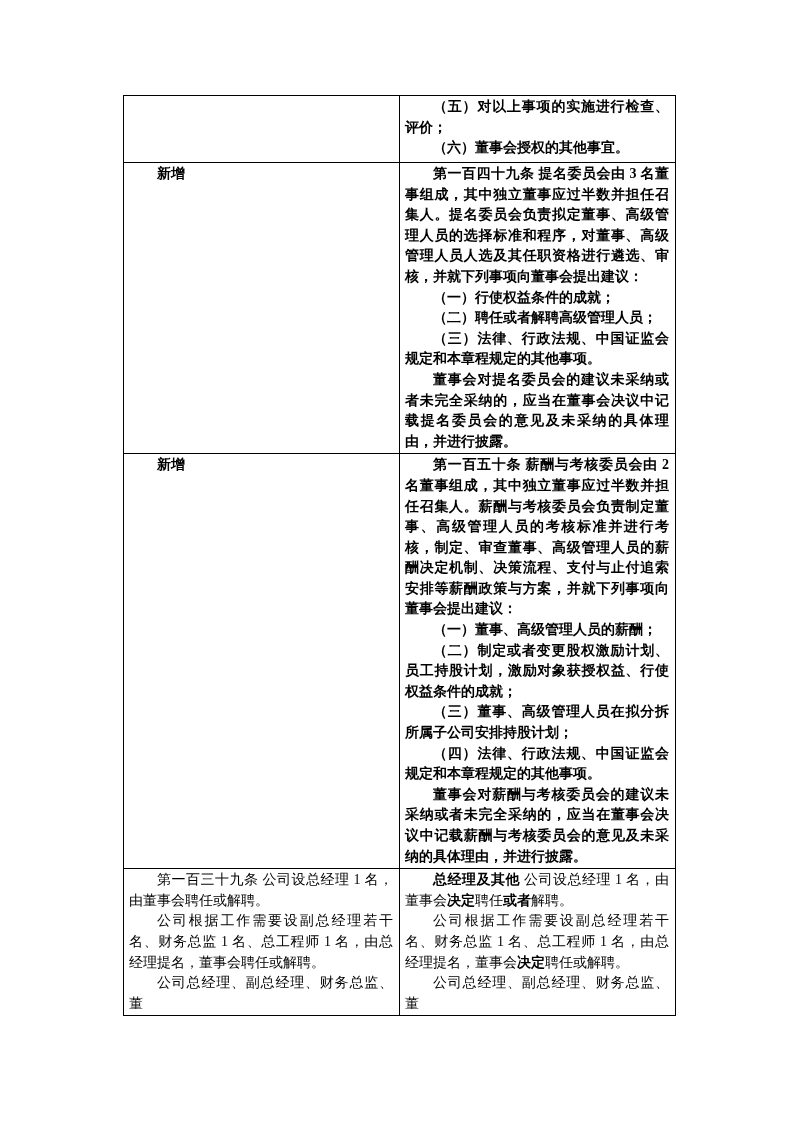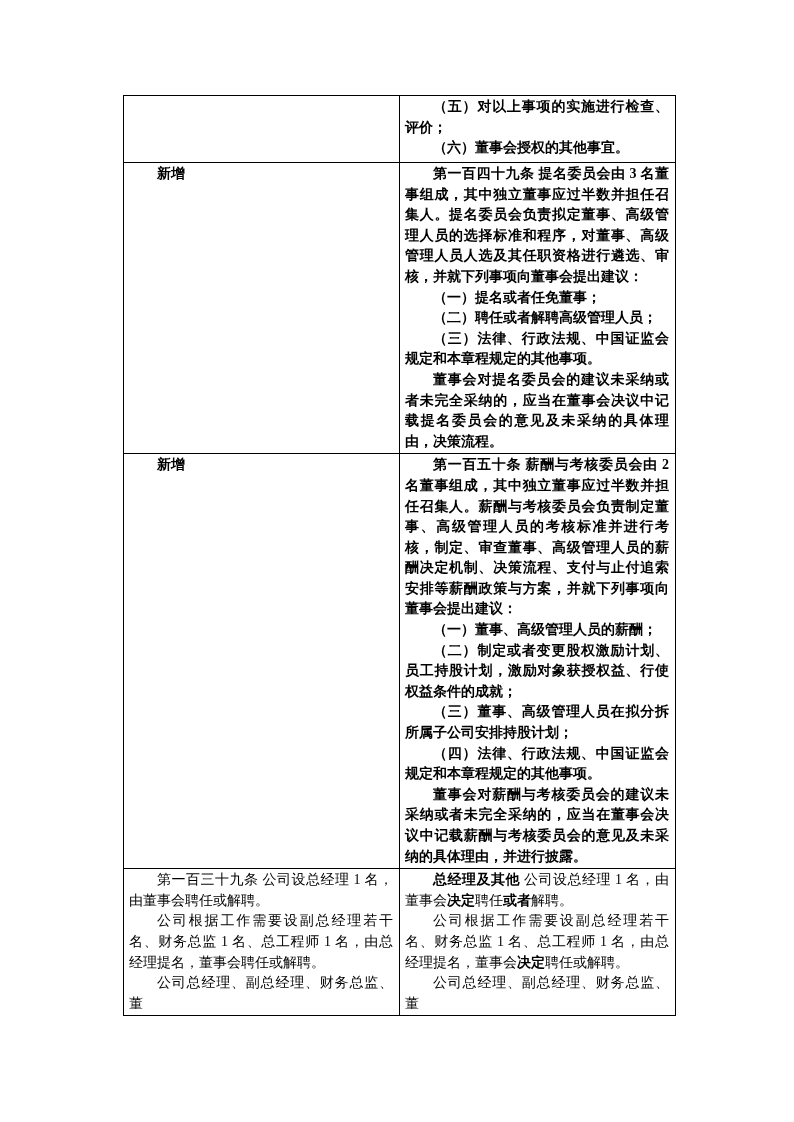--- a/index.html
+++ b/index.html
@@ -62,24 +62,24 @@
             <p><span class="b">（五）对以上事项的实施进行检查、评价；</span></p>
             <p><span class="b">（六）董事会授权的其他事宜。</span></p>
           </td>
         </tr>
         <tr>
           <td class="left-col">
             <p><span class="b">新增</span></p>
           </td>
           <td class="right-col">
             <p><span class="b">第一百四十九条 提名委员会由 3 名董事组成，其中独立董事应过半数并担任召集人。提名委员会负责拟定董事、高级管理人员的选择标准和程序，对董事、高级管理人员人选及其任职资格进行遴选、审核，并就下列事项向董事会提出建议：</span></p>
-            <p><span class="b">（一）提名或者任免董事；</span></p>
+            <p><span class="b">（一）行使权益条件的成就；</span></p>
             <p><span class="b">（二）聘任或者解聘高级管理人员；</span></p>
             <p><span class="b">（三）法律、行政法规、中国证监会规定和本章程规定的其他事项。</span></p>
-            <p><span class="b">董事会对提名委员会的建议未采纳或者未完全采纳的，应当在董事会决议中记载提名委员会的意见及未采纳的具体理由，决策流程。</span></p>
+            <p><span class="b">董事会对提名委员会的建议未采纳或者未完全采纳的，应当在董事会决议中记载提名委员会的意见及未采纳的具体理由，并进行披露。</span></p>
           </td>
         </tr>
         <tr>
           <td class="left-col">
             <p><span class="b">新增</span></p>
           </td>
           <td class="right-col">
             <p><span class="b">第一百五十条 薪酬与考核委员会由 2 名董事组成，其中独立董事应过半数并担任召集人。薪酬与考核委员会负责制定董事、高级管理人员的考核标准并进行考核，制定、审查董事、高级管理人员的薪酬决定机制、决策流程、支付与止付追索安排等薪酬政策与方案，并就下列事项向董事会提出建议：</span></p>
             <p><span class="b">（一）董事、高级管理人员的薪酬；</span></p>
             <p><span class="b">（二）制定或者变更股权激励计划、员工持股计划，激励对象获授权益、行使权益条件的成就；</span></p>

